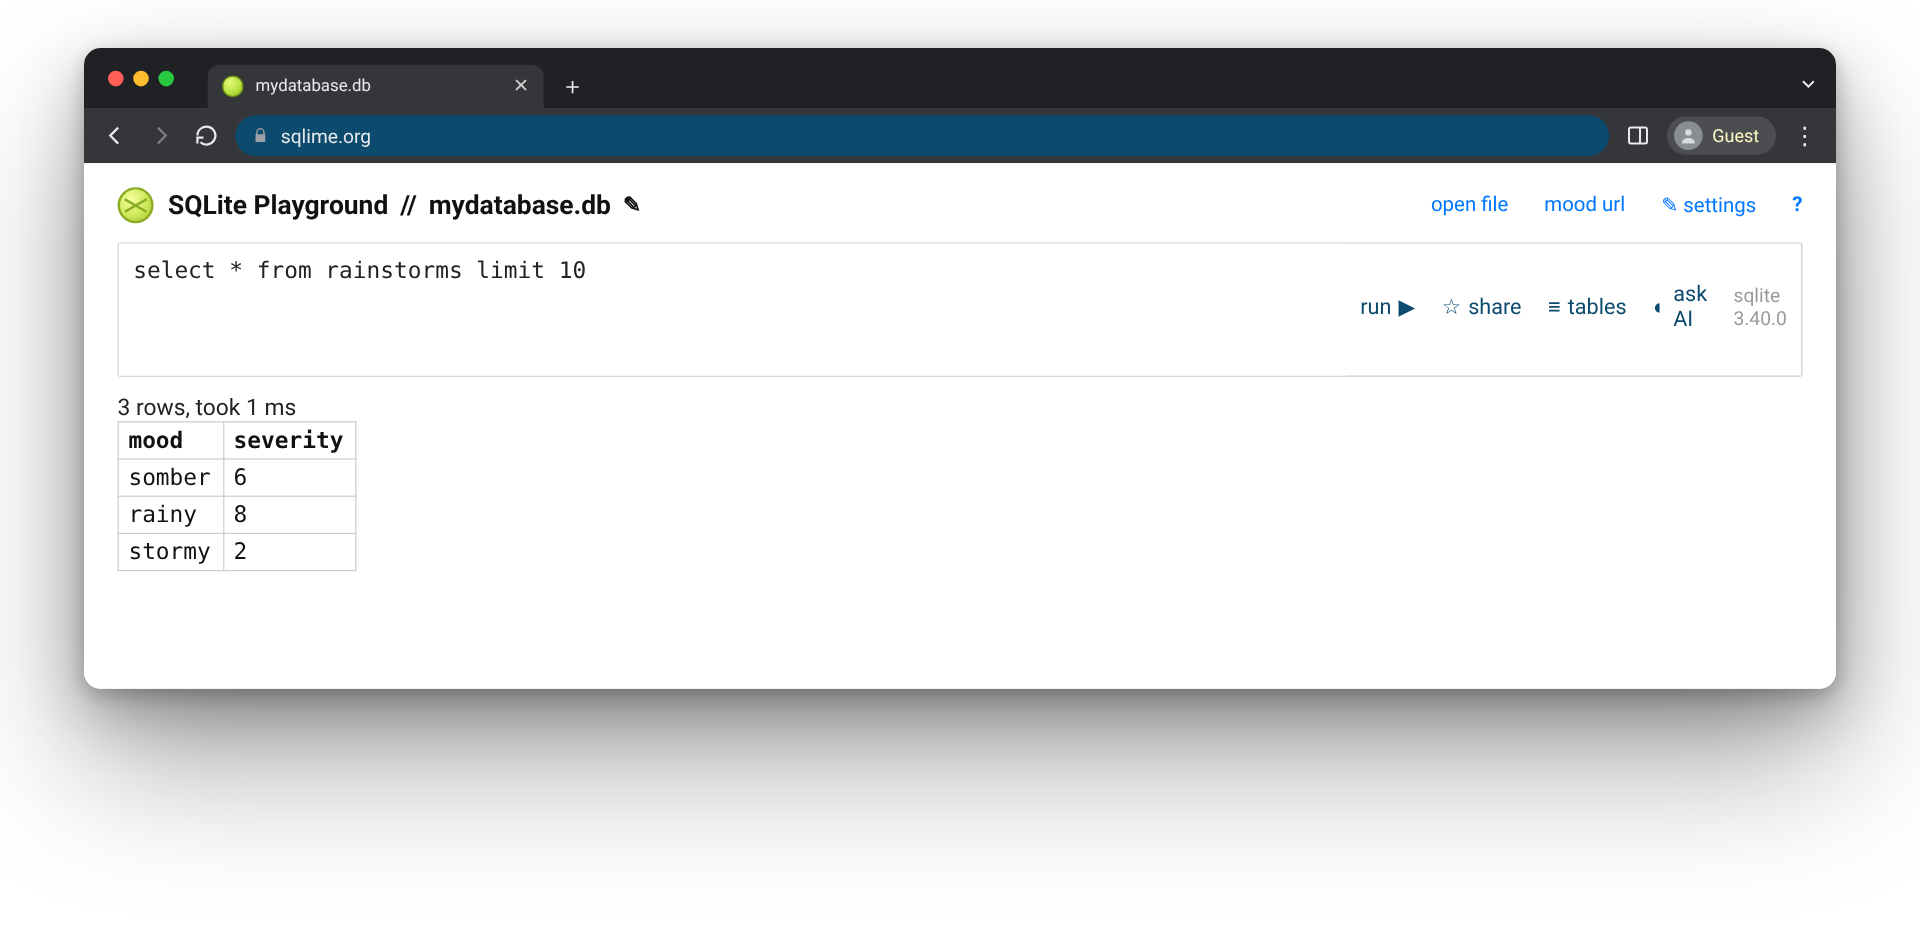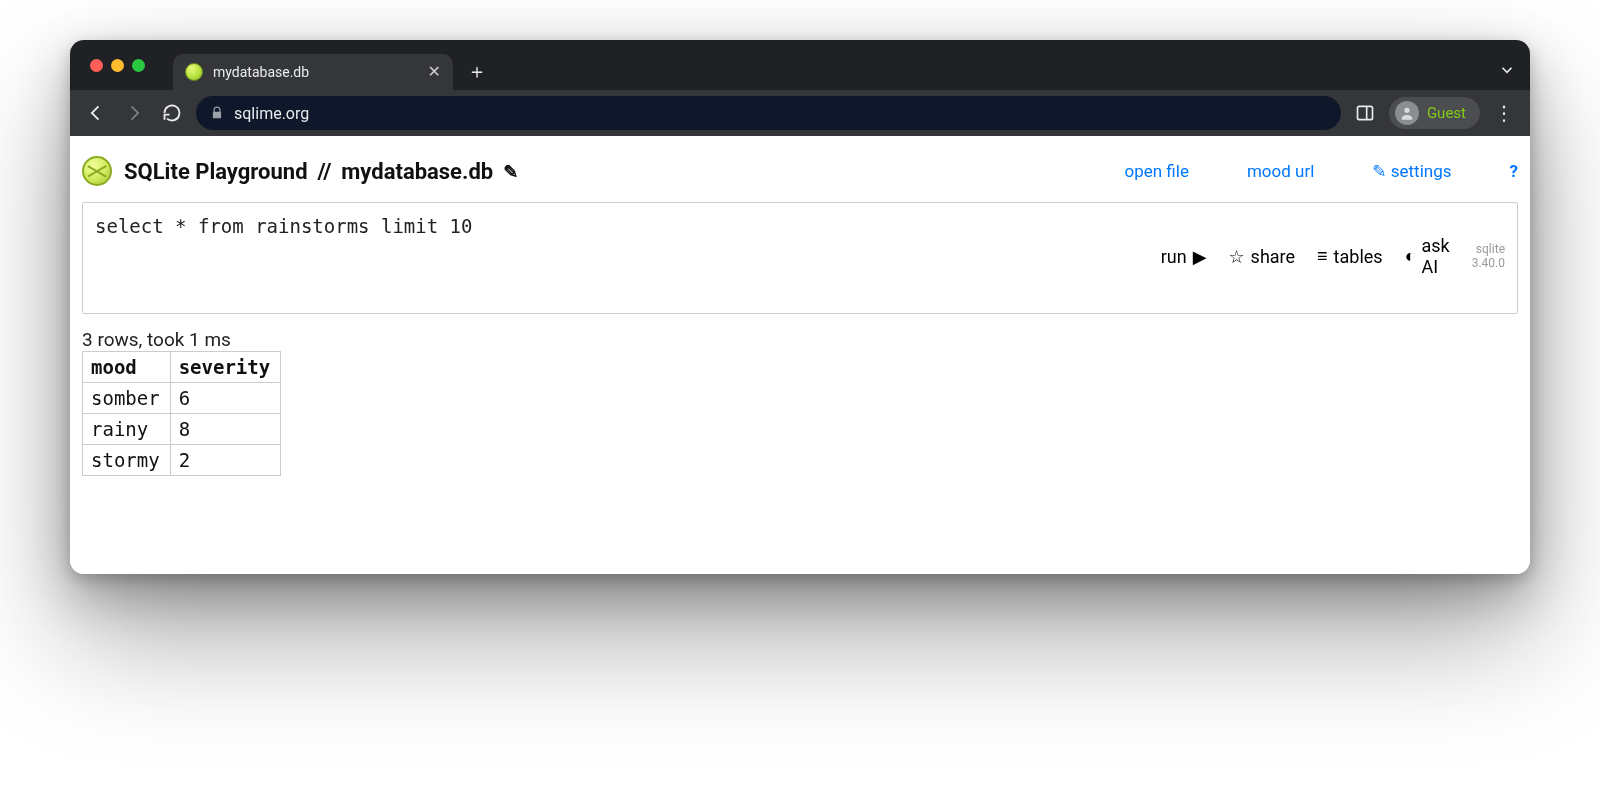--- a/index.html
+++ b/index.html
@@ -83,49 +83,49 @@
     color:#9aa0a6;
   }
   .nav-icon{
     width:28px; height:28px; display:flex; align-items:center; justify-content:center;
     color:#e8eaed; cursor:pointer;
   }
   .nav-icon.dim{ color:#7a7d82; }
   .omni {
     flex:1;
     height:34px;
-    background:#0f172a;
+    background:#0c4a6e;
     border-radius:17px;
     display:flex;
     align-items:center;
     padding:0 14px;
     gap:10px;
     color:#e8eaed;
     font-size:16px;
   }
   .omni .lock{ color:#9aa0a6; }
   .pill {
     display:flex; align-items:center; gap:8px;
     background:#4c4d51;
-    color:#84cc16;
+    color:#fef9c3;
     border-radius:18px;
     padding:4px 14px 4px 6px;
     font-size:15px;
     cursor:pointer;
   }
   .avatar{ width:24px; height:24px; border-radius:50%; background:#8a8d92; display:flex; align-items:center; justify-content:center; }
   .panels-icon{
     width:28px; height:28px; display:flex; align-items:center; justify-content:center; color:#e8eaed; cursor:pointer;
   }
   .kebab{ width:28px; color:#e8eaed; text-align:center; cursor:pointer; font-size:20px; }
   
   .page {
     flex:1;
     background:#fff;
-    padding:20px 12px;
+    padding:20px 28px;
     color:#111;
     overflow:auto;
   }
   .page-header{
     display:flex;
     align-items:center;
     gap:12px;
     margin-bottom:16px;
   }
   .logo {
@@ -142,21 +142,21 @@
   .logo::after { transform:translate(-50%,-50%) rotate(-30deg); }
   .page-title{ font-size:22px; font-weight:700; display:flex; align-items:center; gap:10px; }
   .page-title .sep{ font-weight:700; color:#111; }
   .page-title .pencil{ font-size:18px; }
   .header-links{
     margin-left:auto;
     display:flex;
     gap:30px;
     font-size:17px;
   }
-  .header-links a{ color:#0077ff; text-decoration:none; cursor:pointer;margin-left:28px; }
+  .header-links a{ color:#0077ff; text-decoration:none; cursor:pointer; }
   .header-links .q{ font-weight:700; }
   
   .editor{
     border:1px solid #ccc;
     border-radius:2px;
     display:flex;
   }
   .editor textarea{
     border:none;
     resize:none;
@@ -169,23 +169,23 @@
     color:#222;
     line-height:1.4;
   }
   .editor-toolbar{
     display:flex;
     align-items:center;
     gap:22px;
     padding:6px 12px 10px;
     font-size:18px;
   }
-  .editor-toolbar a{ color:#000000; text-decoration:none; cursor:pointer; display:flex; align-items:center; gap:6px; }
+  .editor-toolbar a{ color:#0c4a6e; text-decoration:none; cursor:pointer; display:flex; align-items:center; gap:6px; }
   .editor-toolbar .ver{
-    margin-left:auto; color:#9a9a9a; font-size:12px;text-align:right;
+    margin-left:auto; color:#9a9a9a; font-size:16px;
   }
   
   .status{
     margin-top:14px;
     font-size:19px;
     color:#222;
   }
   table.results{
     border-collapse:collapse;
     font-family: ui-monospace, SFMono-Regular, Menlo, Consolas, monospace;

